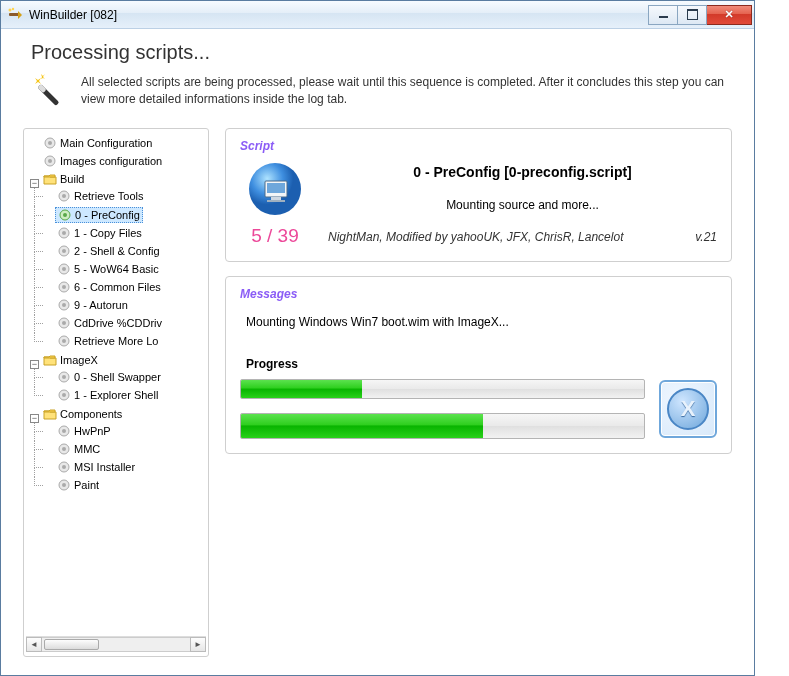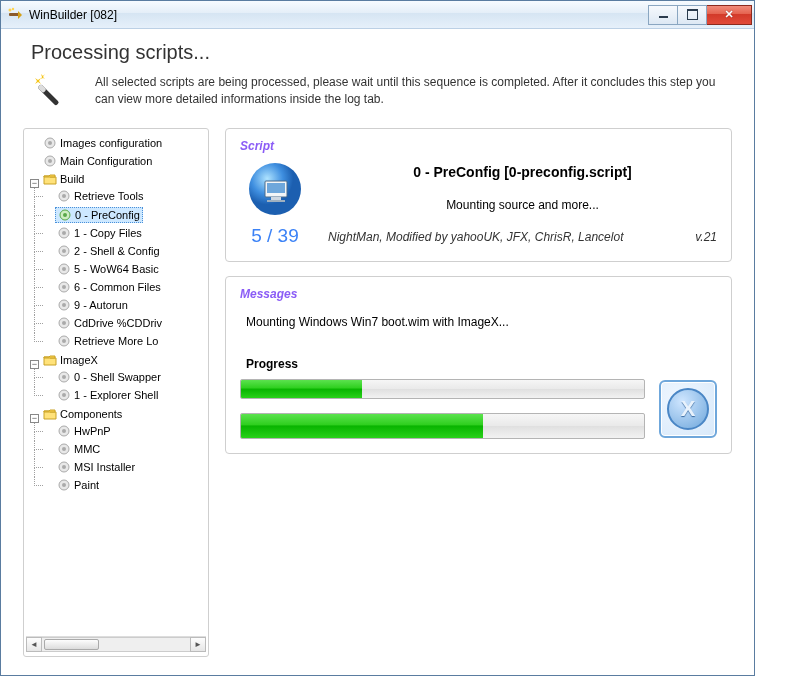--- a/index.html
+++ b/index.html
@@ -57,21 +57,21 @@
   .content {
     flex: 1;
     padding: 4px 22px 18px 22px;
     display: flex;
     flex-direction: column;
   }
   .header-section { padding: 8px 8px 18px 8px; }
   .page-title {
     font-size: 20px; color: #333; font-weight: normal; margin: 0 0 10px 0;
   }
-  .header-row { display: flex; gap: 28px; align-items: flex-start; }
+  .header-row { display: flex; gap: 14px; align-items: flex-start; }
   .wand-icon { width: 36px; height: 36px; flex-shrink: 0; }
   .header-desc { color: #333; line-height: 1.4; font-size: 12px; }
 
   .main-panels {
     flex: 1;
     display: flex;
     gap: 16px;
     min-height: 0;
   }
 
@@ -131,21 +131,21 @@
 
   .panel {
     border: 1px solid #cfcfcf; border-radius: 4px; padding: 10px 14px 14px 14px;
     background: #fff; position: relative;
   }
   .panel-title { font-style: italic; font-weight: bold; font-size: 12px; color: #8b5cf6; margin-bottom: 8px; }
 
   .script-body { display:flex; gap: 18px; align-items:center; }
   .script-iconwrap { width: 70px; display:flex; flex-direction:column; align-items:center; }
   .script-globe { margin-bottom: 8px; }
-  .script-counter { font-size: 19px; color: #3b82f6; white-space:nowrap; }
+  .script-counter { font-size: 19px; color: #ec4899; white-space:nowrap; }
   .script-info { flex:1; display:flex; flex-direction:column; gap: 18px; }
   .script-name { font-weight: bold; font-size: 14px; text-align:center; }
   .script-status { font-size: 12px; text-align:center; }
   .script-footer { display:flex; justify-content:space-between; align-items:center; font-style: italic; font-size:12px; color:#333; }
   .script-version { font-style: italic; }
 
   .messages-panel { flex: 0 0 auto; }
   .message-text { font-size: 12px; margin: 14px 0 28px 6px; }
   .progress-label { font-weight: bold; font-size: 12px; margin: 0 0 8px 6px; }
 
@@ -226,30 +226,30 @@
         <div class="tree-scroll">
           <div class="tree" id="tree-root">
               <ul>
                 <li><span class="spacer"></span><span class="node">
                     <span class="icon">
                       <svg class="svg" width="14" height="14" viewBox="0 0 14 14">
                         <circle cx="7" cy="7" r="5" fill="#e8e8e8" stroke="#aaa"></circle>
                         <circle cx="7" cy="7" r="2" fill="#aaa"></circle>
                       </svg>
                     </span>
-                    <span>Images configuration</span>
+                    <span>Main Configuration</span>
                   </span></li>
                 <li><span class="spacer"></span><span class="node">
                     <span class="icon">
                       <svg class="svg" width="14" height="14" viewBox="0 0 14 14">
                         <circle cx="7" cy="7" r="5" fill="#e8e8e8" stroke="#aaa"></circle>
                         <circle cx="7" cy="7" r="2" fill="#aaa"></circle>
                       </svg>
                     </span>
-                    <span>Main Configuration</span>
+                    <span>Images configuration</span>
                   </span></li>
                 <li><span class="expander">−</span><span class="node">
                     <span class="icon">
                       <svg class="svg" width="14" height="14" viewBox="0 0 14 14">
                         <path d="M1 4h5l1 1h6v7H1z" fill="#ffe27a" stroke="#c9a227"></path>
                         <path d="M1 4h5l1-1h5v2H1z" fill="#ffd34e" stroke="#c9a227"></path>
                       </svg>
                     </span>
                     <span>Build</span>
                   </span><ul>

